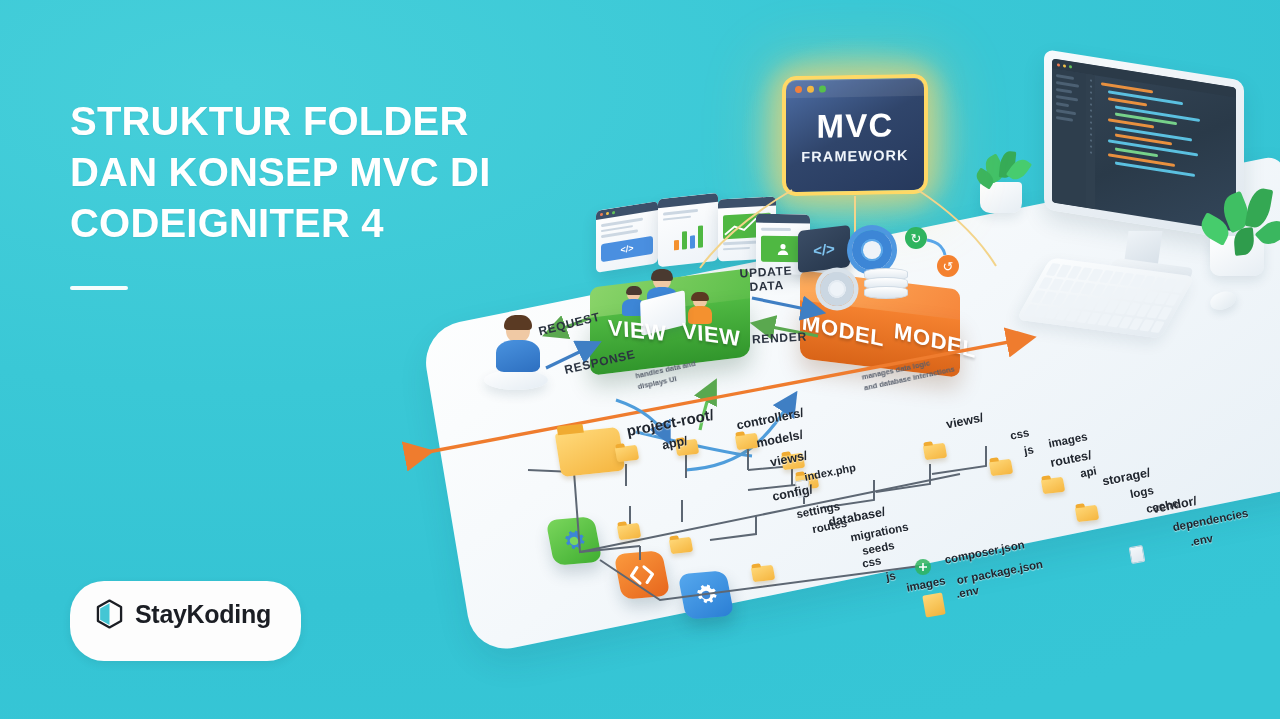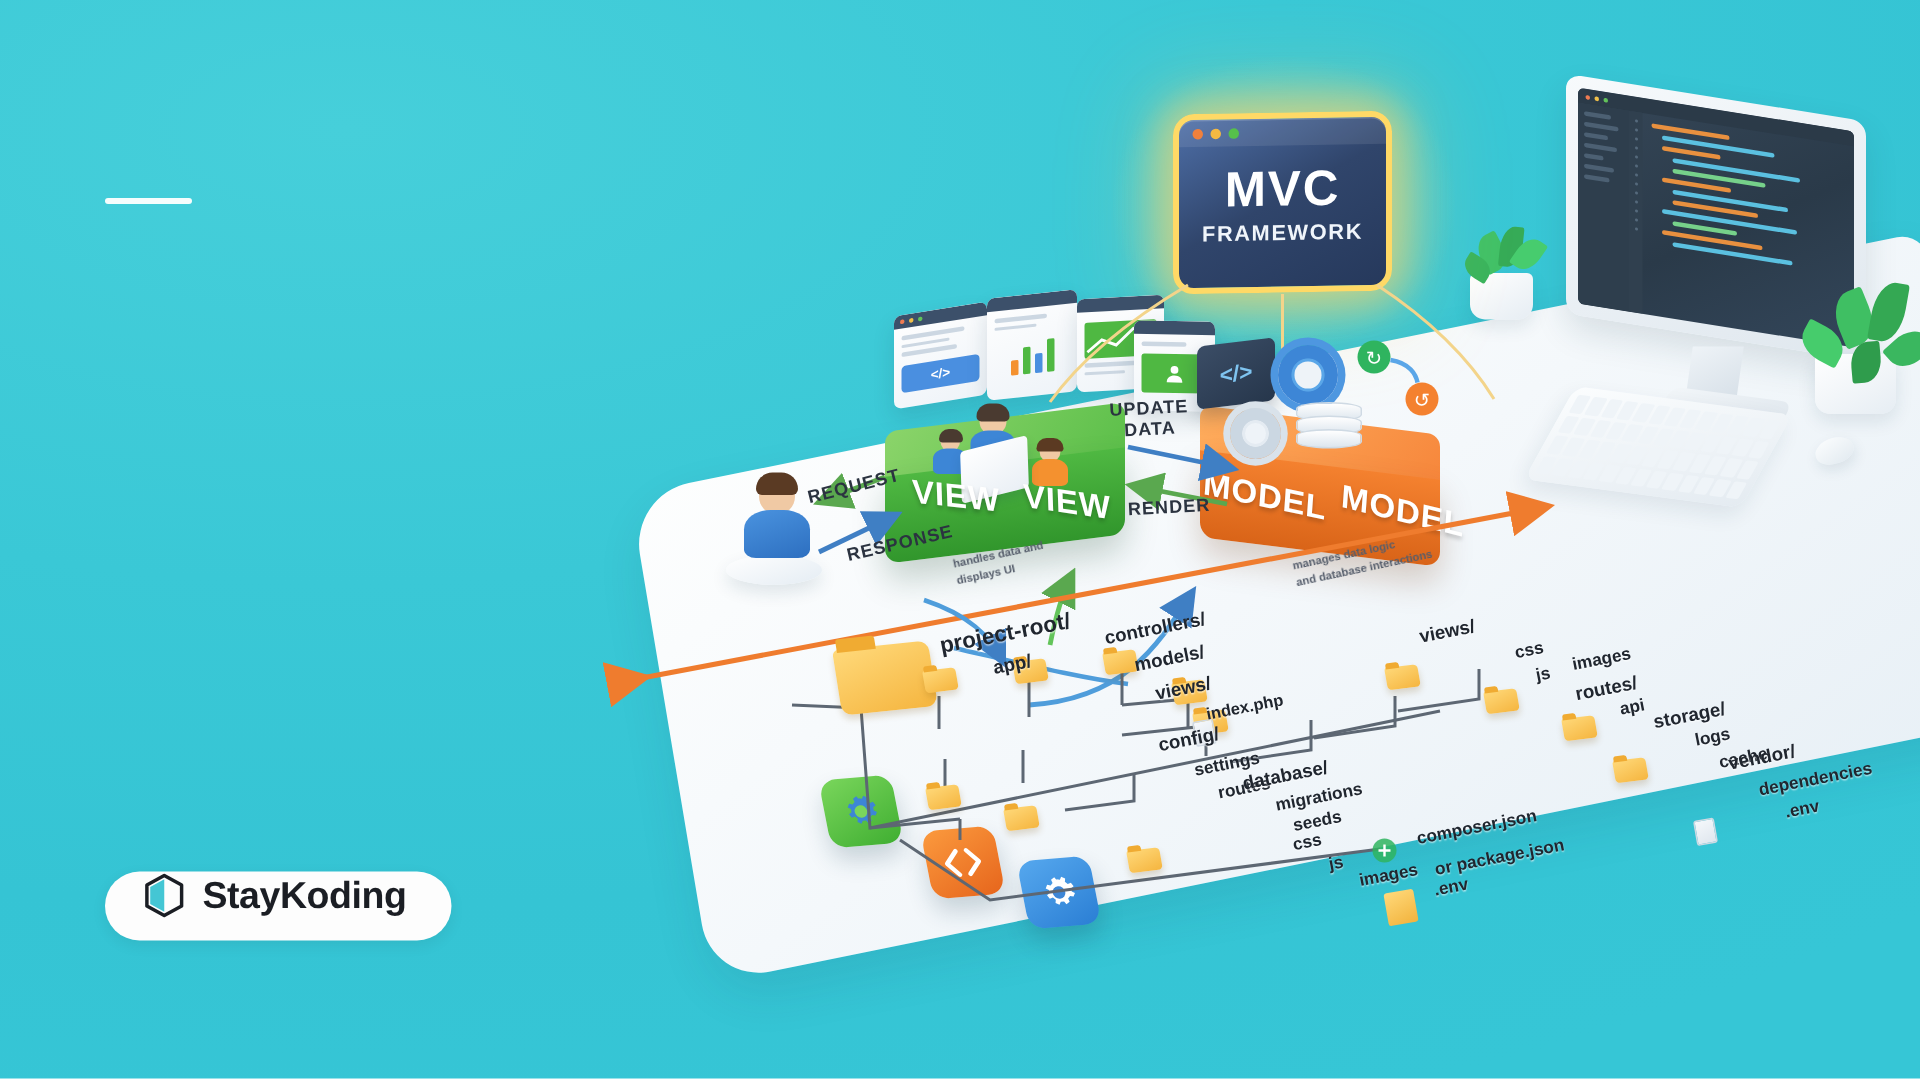--- a/index.html
+++ b/index.html
@@ -41,21 +41,21 @@
     line-height: 1.55;
     font-weight: 400;
     width: 345px;
     white-space: pre-line;
   }
 
   
   .logo-pill {
     position: absolute;
     left: 70px; top: 581px;
-    height: 46px;
+    height: 80px;
     padding: 0 30px 14px 26px;
     background: #fdfdfd;
     border-radius: 34px;
     display: flex;
     align-items: center;
     gap: 12px;
     box-shadow: 0 3px 10px rgba(0,0,0,.07);
     z-index: 40;
   }
   .logo-mark { width: 27px; height: 30px; display:block; flex:none; }
@@ -256,20 +256,23 @@
 
   .blurb {
     position:absolute; color:#555d6b; font-size: 7.5px; line-height: 1.5;
     filter: blur(.35px); z-index: 23; white-space: pre-line; font-weight:600;
   }
 </style>
 </head>
 <body>
 
 <div class="left-col">
+  <h1 class="page-title">STRUKTUR FOLDER
+DAN KONSEP MVC DI
+CODEIGNITER 4</h1>
   <div class="title-divider"></div>
 </div>
 
 <div class="logo-pill">
   <svg class="logo-mark" viewBox="0 0 28 31">
     <path d="M14 1.6 L26 8.3 V22.7 L14 29.4 L2 22.7 V8.3 Z" fill="none" stroke="#1b1e24" stroke-width="2.4" stroke-linejoin="round"></path>
     <path d="M14 4.3 L14 26.8 L4.3 21.4 V9.7 Z" fill="#44c6d4"></path>
   </svg>
   <span class="logo-text">StayKoding</span>
 </div>

